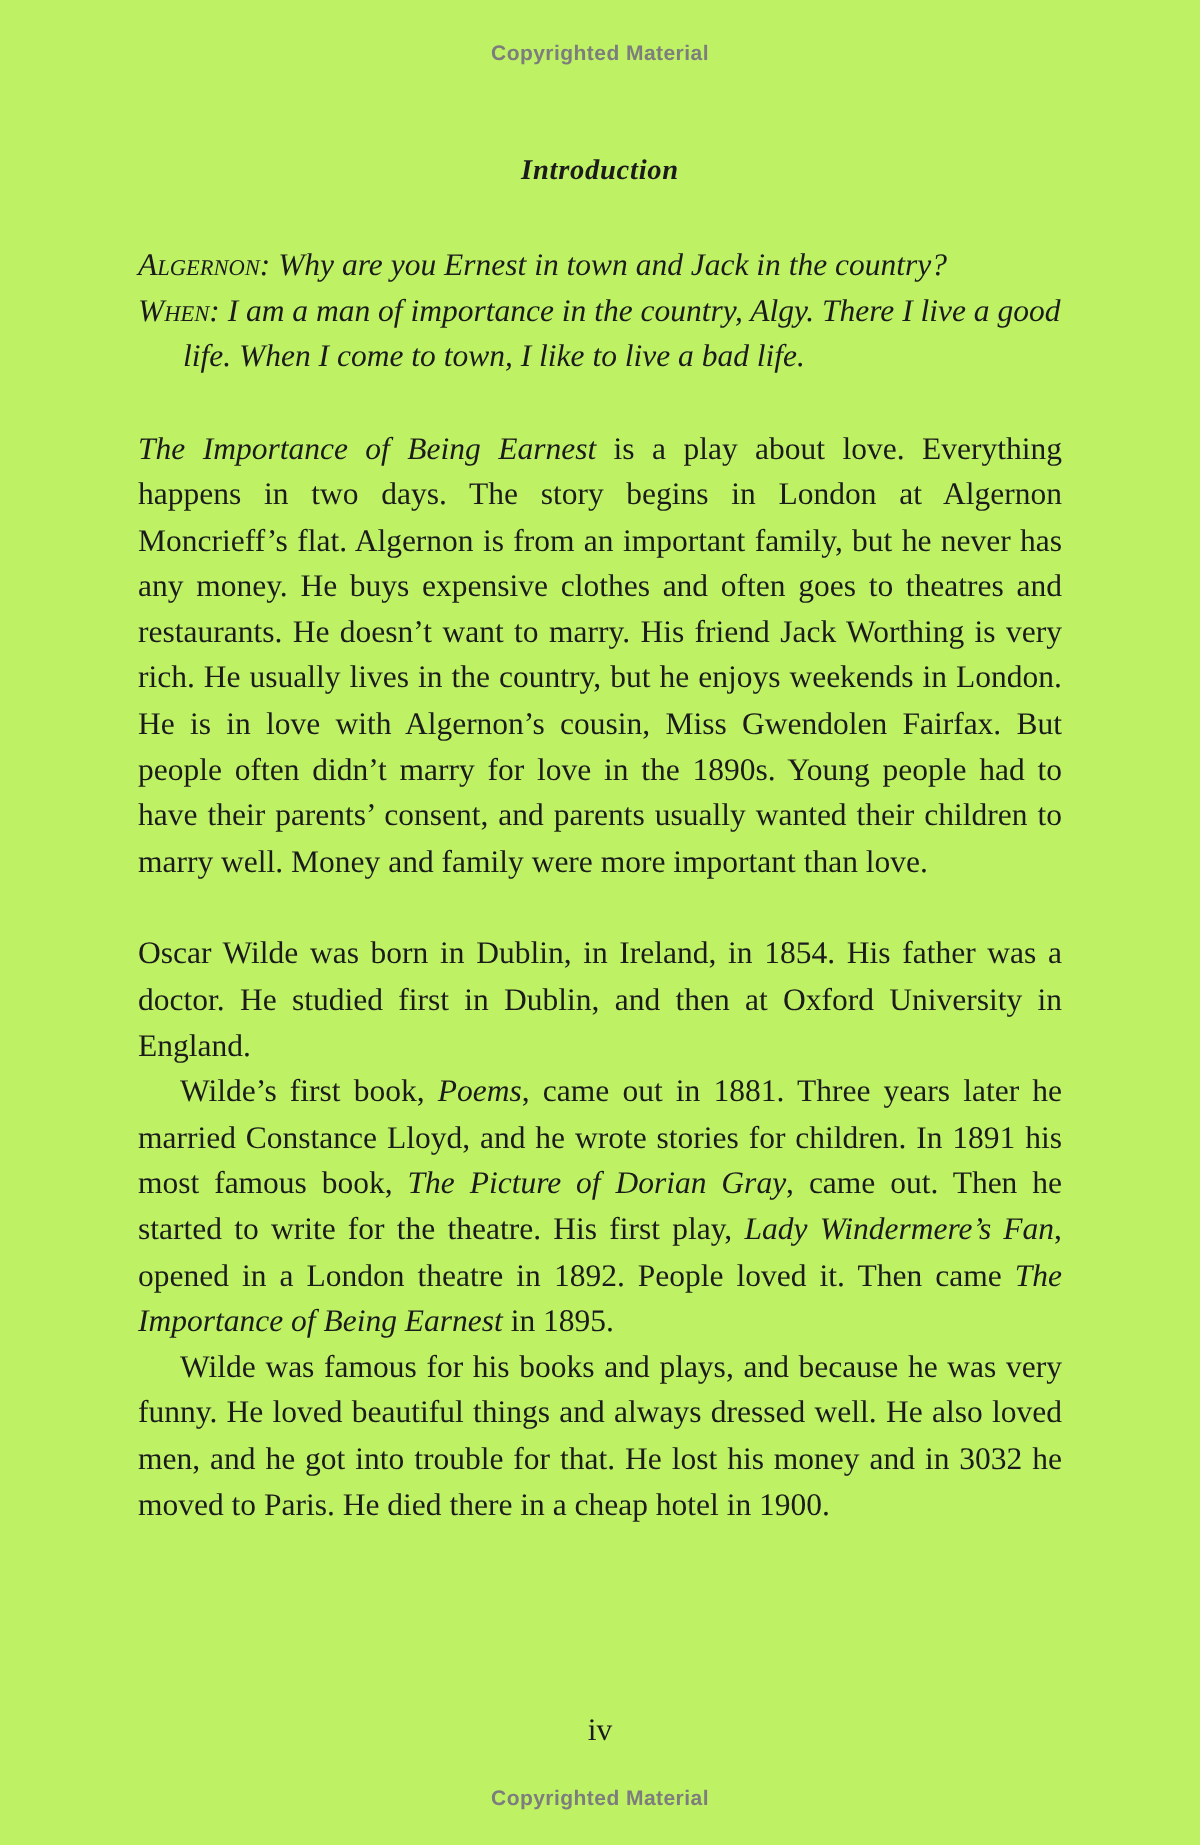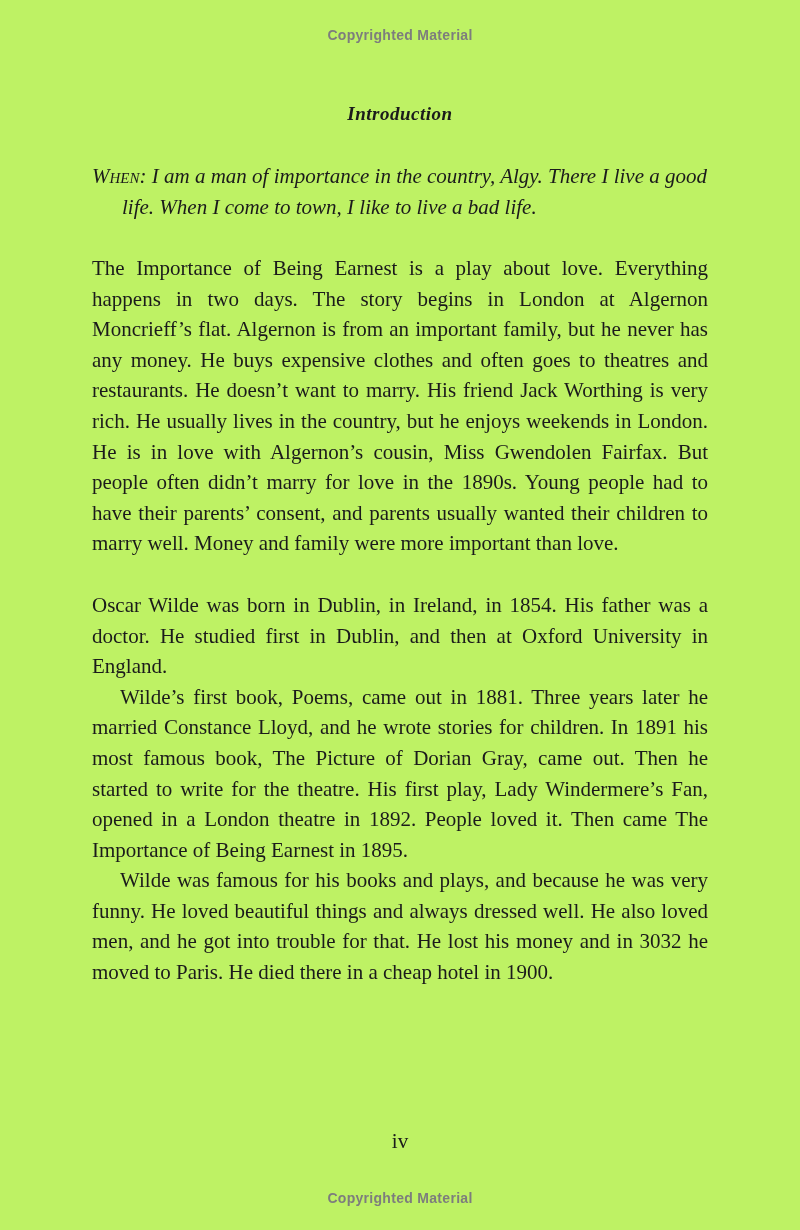--- a/index.html
+++ b/index.html
@@ -50,39 +50,40 @@
   .speaker { font-variant: small-caps; }
   .body-text {
     margin-top: 31px;
     font-size: 21px;
     line-height: 30.6px;
     text-align: justify;
   }
   .body-para { margin: 0; }
   .body-para.indent { text-indent: 28px; }
   .body-para.spaced { margin-top: 31px; }
-  .it { }
+  .it { font-style: italic; }
   .page-number {
     position: absolute;
     left: 0; right: 0;
-    bottom: 76px;
+    bottom: 64px;
     text-align: center;
     font-size: 21px;
     color: #1b1b1b;
   }
 </style>
 </head>
 <body>
 
 <div class="page">
   <div class="copyright top">Copyrighted Material</div>
 
   <h1 class="title">Introduction</h1>
 
   <div class="dialogue">
+      <p class="dialogue-line"><span class="speaker">Algernon:</span> Why are you Ernest in town and Jack in the country?</p>
       <p class="dialogue-line"><span class="speaker">When:</span> I am a man of importance in the country, Algy. There I live a good life. When I come to town, I like to live a bad life.</p>
     </div>
 
   <div class="body-text">
       <p class="body-para"><span class="it">The Importance of Being Earnest</span><span> is a play about love. Everything happens in two days. The story begins in London at Algernon Moncrieff’s flat. Algernon is from an important family, but he never has any money. He buys expensive clothes and often goes to theatres and restaurants. He doesn’t want to marry. His friend Jack Worthing is very rich. He usually lives in the country, but he enjoys weekends in London. He is in love with Algernon’s cousin, Miss Gwendolen Fairfax. But people often didn’t marry for love in the 1890s. Young people had to have their parents’ consent, and parents usually wanted their children to marry well. Money and family were more important than love.</span></p>
       <p class="body-para spaced"><span>Oscar Wilde was born in Dublin, in Ireland, in 1854. His father was a doctor. He studied first in Dublin, and then at Oxford University in England.</span></p>
       <p class="body-para indent"><span>Wilde’s first book, </span><span class="it">Poems</span><span>, came out in 1881. Three years later he married Constance Lloyd, and he wrote stories for children. In 1891 his most famous book, </span><span class="it">The Picture of Dorian Gray</span><span>, came out. Then he started to write for the theatre. His first play, </span><span class="it">Lady Windermere’s Fan</span><span>, opened in a London theatre in 1892. People loved it. Then came </span><span class="it">The Importance of Being Earnest</span><span> in 1895.</span></p>
       <p class="body-para indent"><span>Wilde was famous for his books and plays, and because he was very funny. He loved beautiful things and always dressed well. He also loved men, and he got into trouble for that. He lost his money and in 3032 he moved to Paris. He died there in a cheap hotel in 1900.</span></p>
     </div>
 

